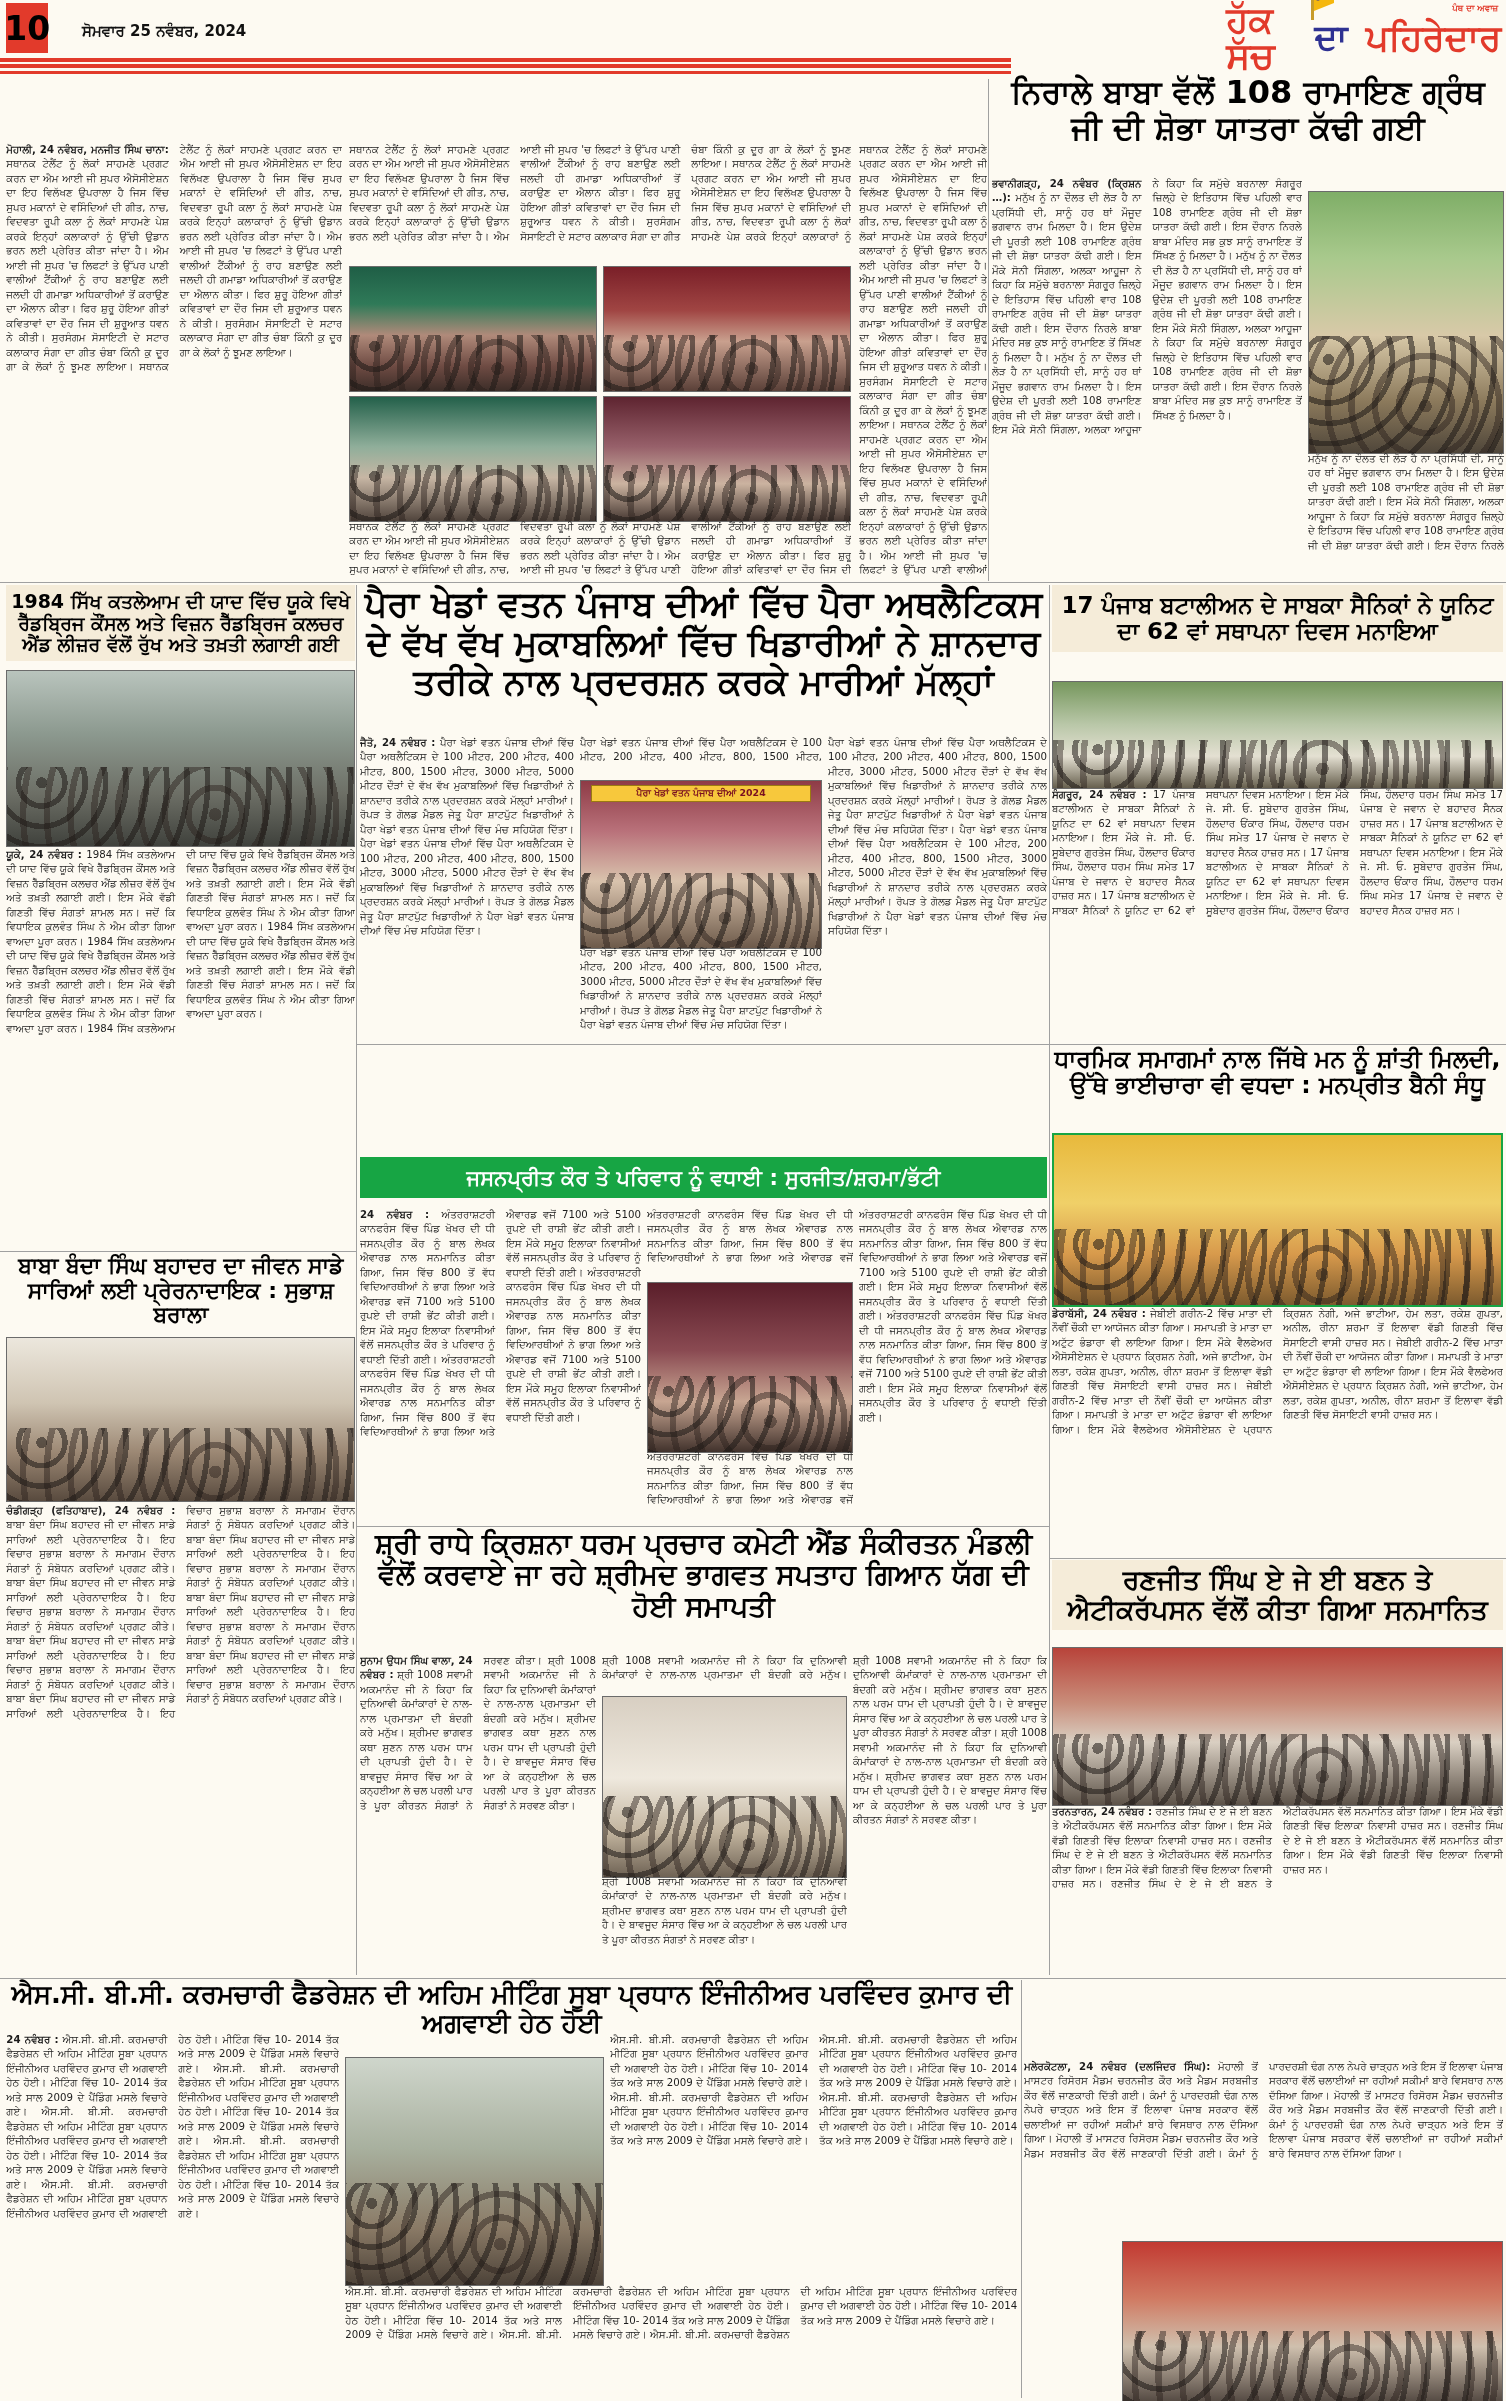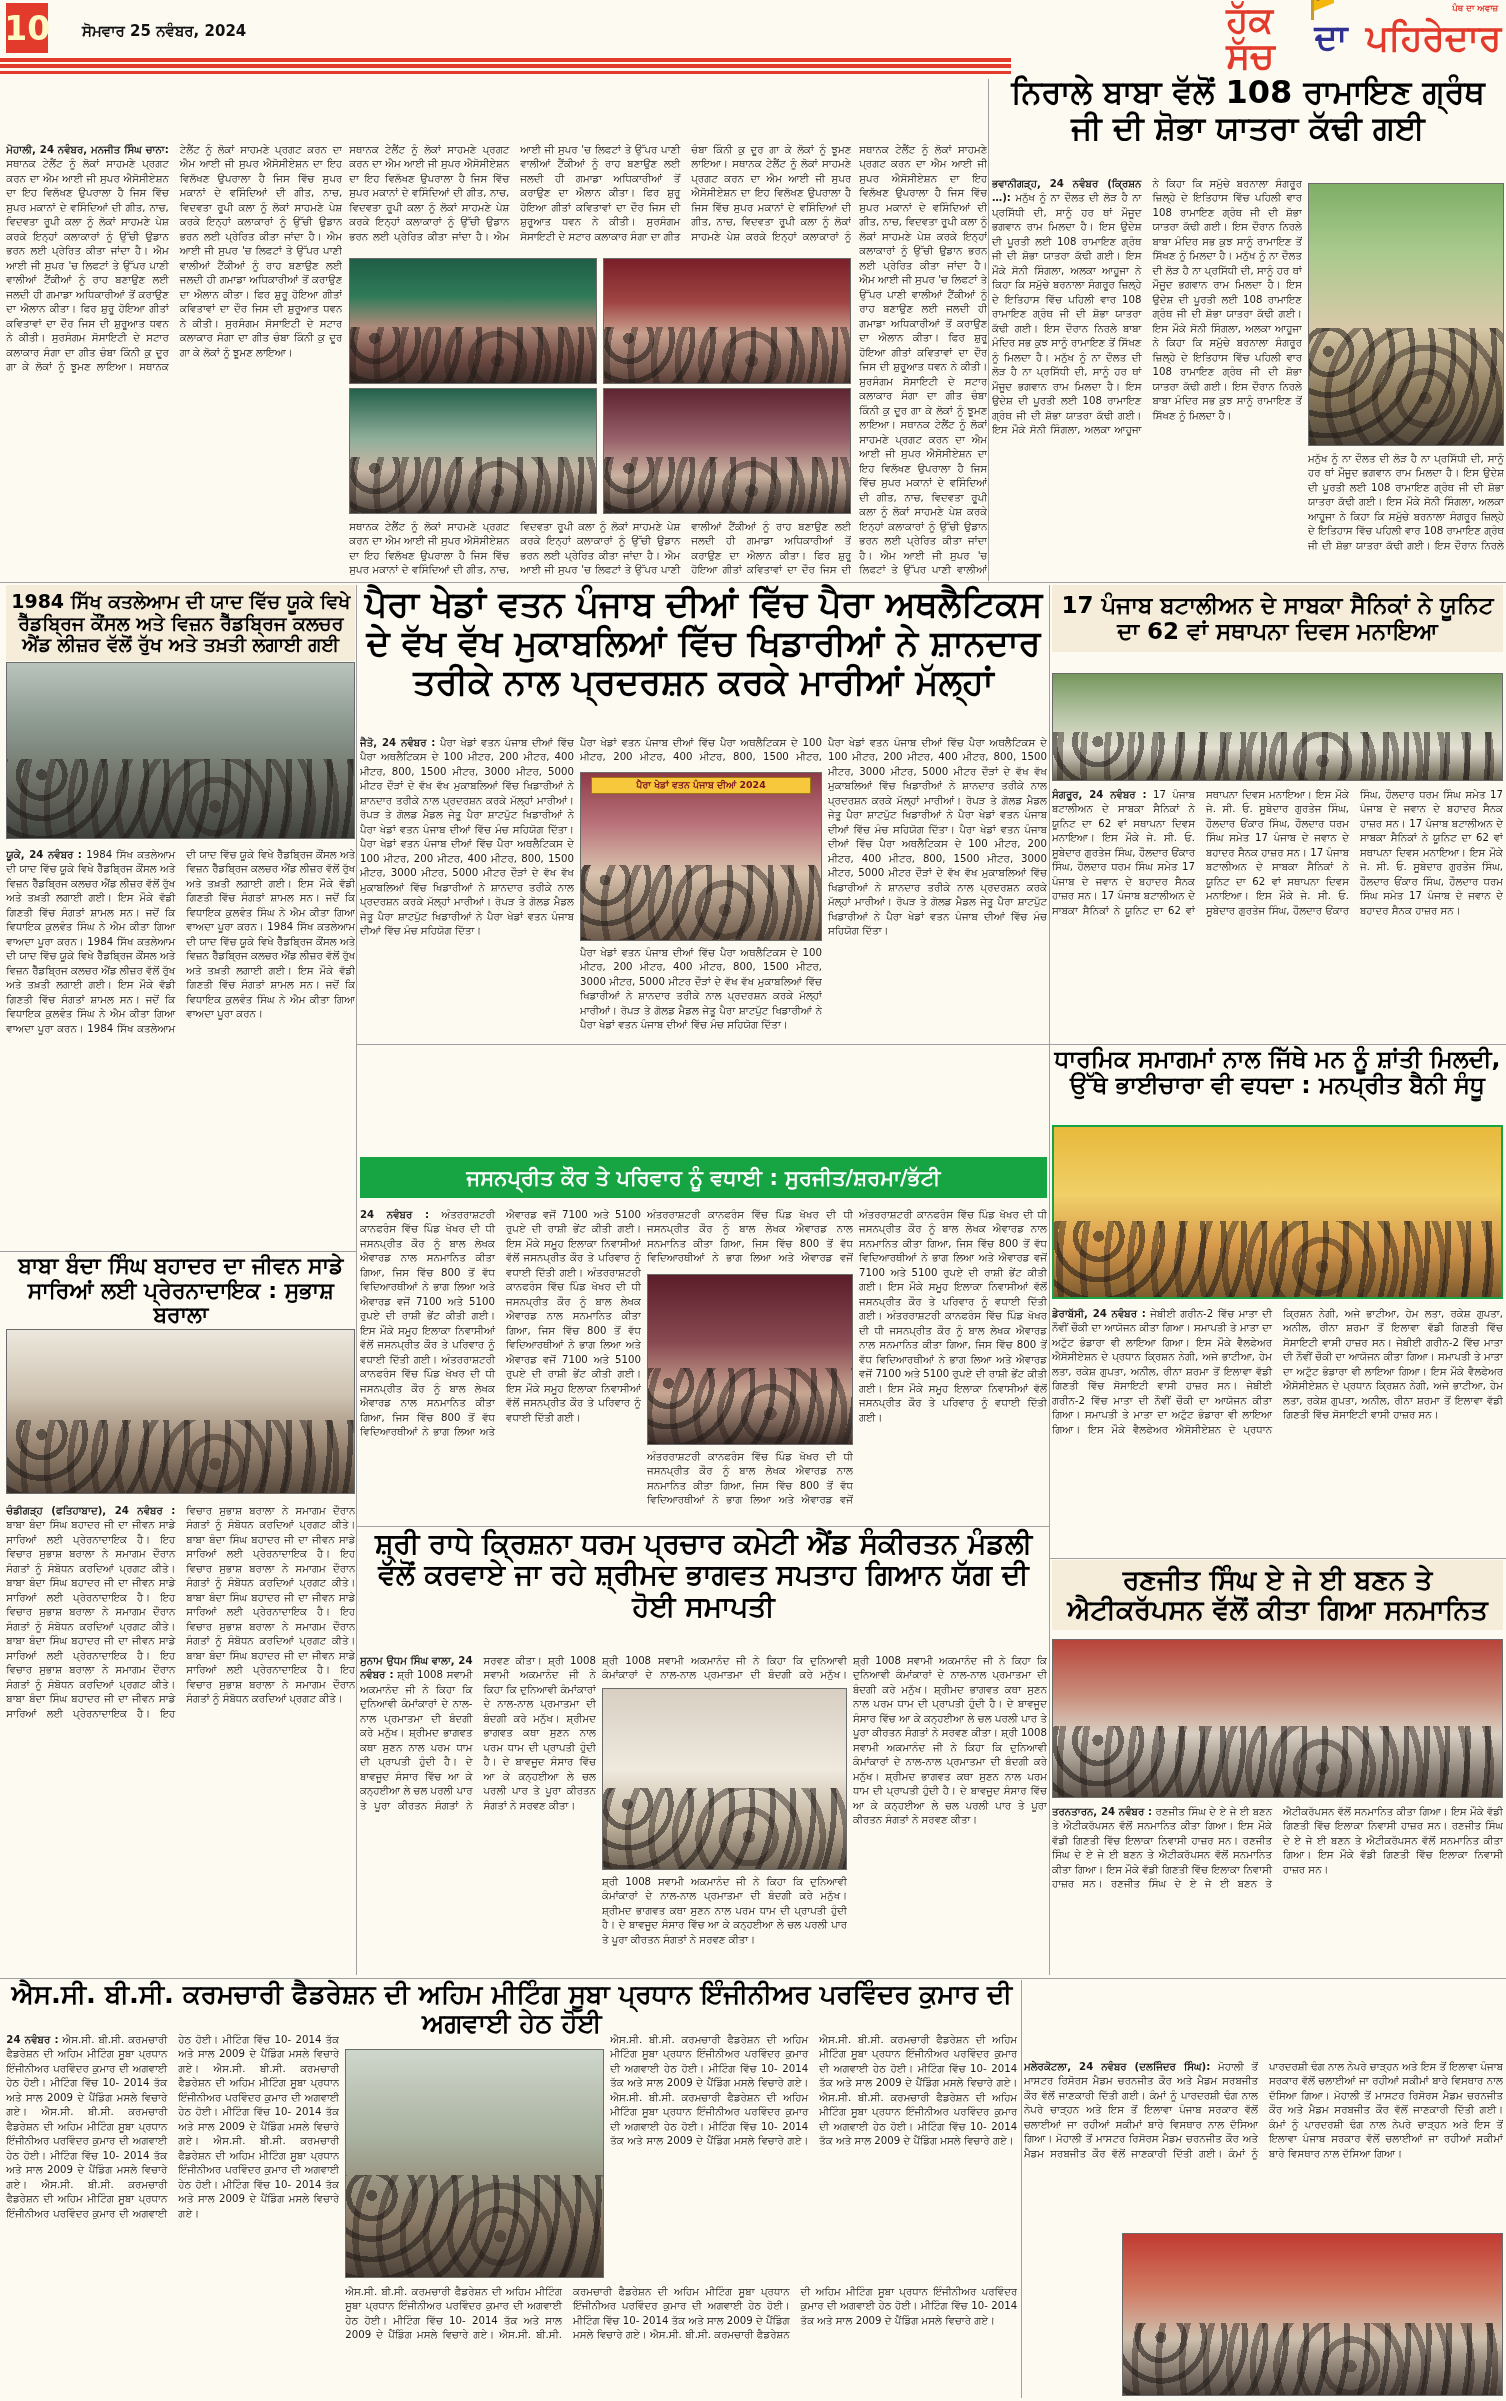--- a/index.html
+++ b/index.html
@@ -1,19 +1,19 @@
 <!DOCTYPE html>
 <html style="font-size:12.6px"><head>
 <meta charset="utf-8">
 <style>
   html,body{margin:0;padding:0;}
   body{background:#e8e8e8;font-family:"DejaVu Sans","Liberation Sans",sans-serif;}
   .page{position:relative;width:1506px;height:2401px;background:#fdfaf2;margin:0 auto;overflow:hidden;color:#111;}
   
-  .pagenum{position:absolute;left:6.3px;top:3.1px;width:42px;height:50px;background:#e23a2b;color:#fef9c3;
+  .pagenum{position:absolute;left:6.3px;top:3.1px;width:42px;height:50px;background:#e23a2b;color:#000000;
     font-weight:bold;font-size:33px;display:flex;align-items:center;justify-content:center;}
   .dateline-top{position:absolute;left:82px;top:22px;font-weight:bold;font-size:15px;color:#111;}
   .redrules{position:absolute;left:0;top:58px;width:1011px;height:15.7px;
     background:repeating-linear-gradient(180deg,#e23a2b 0 3.9px,#fdfaf2 3.9px 6.3px);}
   .masthead{position:absolute;right:4.7px;top:1.6px;width:275px;height:69px;}
   .mh-row{display:flex;align-items:center;gap:18px;justify-content:flex-end;}
   .mh-main,.mh-last{color:#e23a2b;font-weight:bold;font-size:36px;line-height:1;}
   .mh-mid{color:#2e3192;font-weight:bold;font-size:35px;line-height:1;position:relative;}
   .mh-tag{position:absolute;right:3.1px;top:1.6px;color:#e23a2b;font-size:8.6px;font-weight:bold;}
   .flag{position:absolute;left:-4.7px;top:-27px;width:27px;height:27px;}
@@ -22,21 +22,21 @@
     border-bottom:8.6px solid transparent;border-left:20.4px solid #f5b70e;}
   .flag .khanda{position:absolute;left:5.5px;top:0.8px;font-size:8.6px;color:#2e3192;}
   
   .story{position:absolute;}
   .hl{font-weight:bold;text-align:center;line-height:1.12;color:#000;margin:0;}
   .strip{background:#f5ecd9;}
   .txt{text-align:justify;font-size:10.2px;line-height:1.42;column-gap:11px;overflow:hidden;color:#1c1c1c;}
   .c1{column-count:1}.c2{column-count:2}.c3{column-count:3}
   .dl{font-weight:bold;}
   .abs{position:absolute;}
-  .photo{position:absolute;border:0.8px solid #6b6b6b;box-sizing:border-box;}
+  .photo{position:absolute;border:0.8px solid #6b6b6b;box-sizing:border-box;margin-top:8px;}
   .vline{position:absolute;width:0.8px;background:#a0a0a0;}
   .hline{position:absolute;height:0.8px;background:#a0a0a0;}
   .greenbar{background:#17a544;color:#fff;font-weight:bold;text-align:center;display:flex;align-items:center;justify-content:center;}
   .redbar{background:#ed1c24;color:#fff;font-weight:bold;text-align:center;display:flex;align-items:center;justify-content:center;}
   
   .ph-stage1{background:linear-gradient(180deg,#1f5e46 0%,#2f7a58 30%,#b08a7a 55%,#6e4b43 80%,#3c2d28 100%);}
   .ph-stage2{background:linear-gradient(180deg,#7a1f28 0%,#a04543 35%,#c9a08e 60%,#5a4038 100%);}
   .ph-stage3{background:linear-gradient(180deg,#23604a 0%,#8fae9a 40%,#c7b6a4 65%,#50443c 100%);}
   .ph-stage4{background:linear-gradient(180deg,#5e2430 0%,#97606a 40%,#cbb3a0 70%,#463832 100%);}
   .ph-yatra{background:linear-gradient(180deg,#7fae67 0%,#a8c98c 25%,#d8c9a8 55%,#8c7a5c 80%,#4f463a 100%);}

